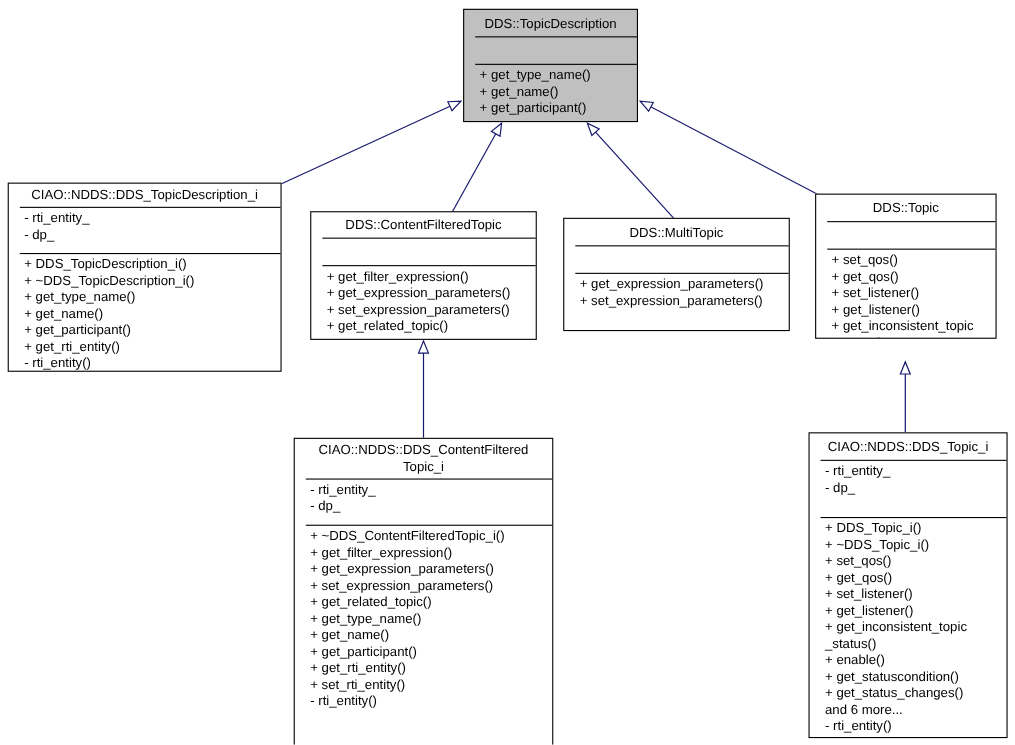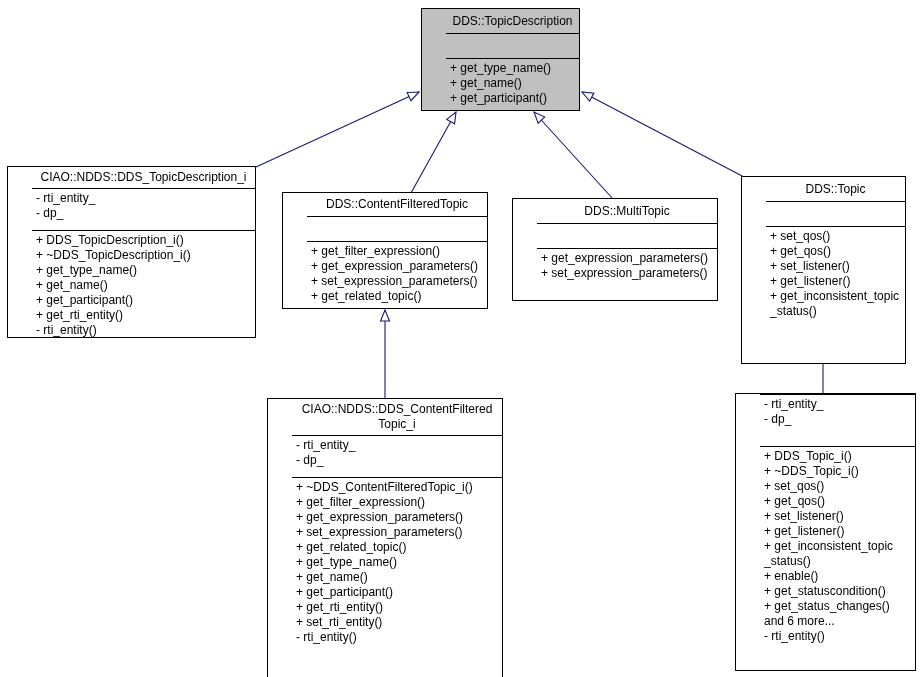--- a/index.html
+++ b/index.html
@@ -8,31 +8,31 @@
     position:relative; width:923px; height:677px; background:#ffffff;
     font-family:"Liberation Sans", sans-serif; font-size:12px; color:#000;
     overflow:hidden;
   }
   #edges { position:absolute; left:0; top:0; width:923px; height:677px; }
   #edges line { stroke:var(--edge); stroke-width:1.1; }
   #edges .arrowhead { fill:#ffffff; stroke:var(--edge); stroke-width:1.1; }
   .uml-box {
     position:absolute; box-sizing:border-box;
     background:var(--fill); border:1px solid var(--border);
-    display:flex; flex-direction:column;padding-left:24px;
+    display:flex; flex-direction:column;
   }
   .uml-box.highlight { background:var(--hl); }
   .uml-title {
     display:flex; align-items:center; justify-content:center;
     text-align:center; white-space:pre-line; line-height:15px;
     box-sizing:border-box; padding:1px 3px;
   }
   .uml-sec {
     border-top:1px solid var(--border); box-sizing:border-box;
-    padding:2px 4px; line-height:15px; overflow:hidden;
+    padding:2px 4px; line-height:15px; overflow:hidden;margin-left:10px;
   }
   .uml-sec .line { white-space:pre-line; }
   .uml-methods { flex:1; }
 </style>
 </head>
 <body>
 
 <div id="canvas">
 
   <svg id="edges" width="923" height="677" viewBox="0 0 923 677">
@@ -89,21 +89,21 @@
 
   <div class="uml-box" style="left:512px; top:198px; width:206px; height:103px;">
     <div class="uml-title" style="height:24px;text-align:center;">DDS::MultiTopic</div>
     <div class="uml-sec" style="height:25px;"></div>
     <div class="uml-sec uml-methods">
         <div class="line">+ get_expression_parameters()</div>
         <div class="line">+ set_expression_parameters()</div>
       </div>
   </div>
 
-  <div class="uml-box" style="left:741px; top:176px; width:165px; height:188px;">
+  <div class="uml-box" style="left:741px; top:176px; width:165px; height:132px;">
     <div class="uml-title" style="height:24px;">DDS::Topic</div>
     <div class="uml-sec" style="height:25px;"></div>
     <div class="uml-sec uml-methods">
         <div class="line">+ set_qos()</div>
         <div class="line">+ get_qos()</div>
         <div class="line">+ set_listener()</div>
         <div class="line">+ get_listener()</div>
         <div class="line">+ get_inconsistent_topic
 _status()</div>
       </div>
@@ -125,20 +125,21 @@
         <div class="line">+ get_type_name()</div>
         <div class="line">+ get_name()</div>
         <div class="line">+ get_participant()</div>
         <div class="line">+ get_rti_entity()</div>
         <div class="line">+ set_rti_entity()</div>
         <div class="line">- rti_entity()</div>
       </div>
   </div>
 
   <div class="uml-box" style="left:735px; top:393px; width:181px; height:278px;">
+    <div class="uml-title" style="height:24px;">CIAO::NDDS::DDS_Topic_i</div>
     <div class="uml-sec" style="height:52px;">
         <div class="line">- rti_entity_</div>
         <div class="line">- dp_</div>
       </div>
     <div class="uml-sec uml-methods">
         <div class="line">+ DDS_Topic_i()</div>
         <div class="line">+ ~DDS_Topic_i()</div>
         <div class="line">+ set_qos()</div>
         <div class="line">+ get_qos()</div>
         <div class="line">+ set_listener()</div>

